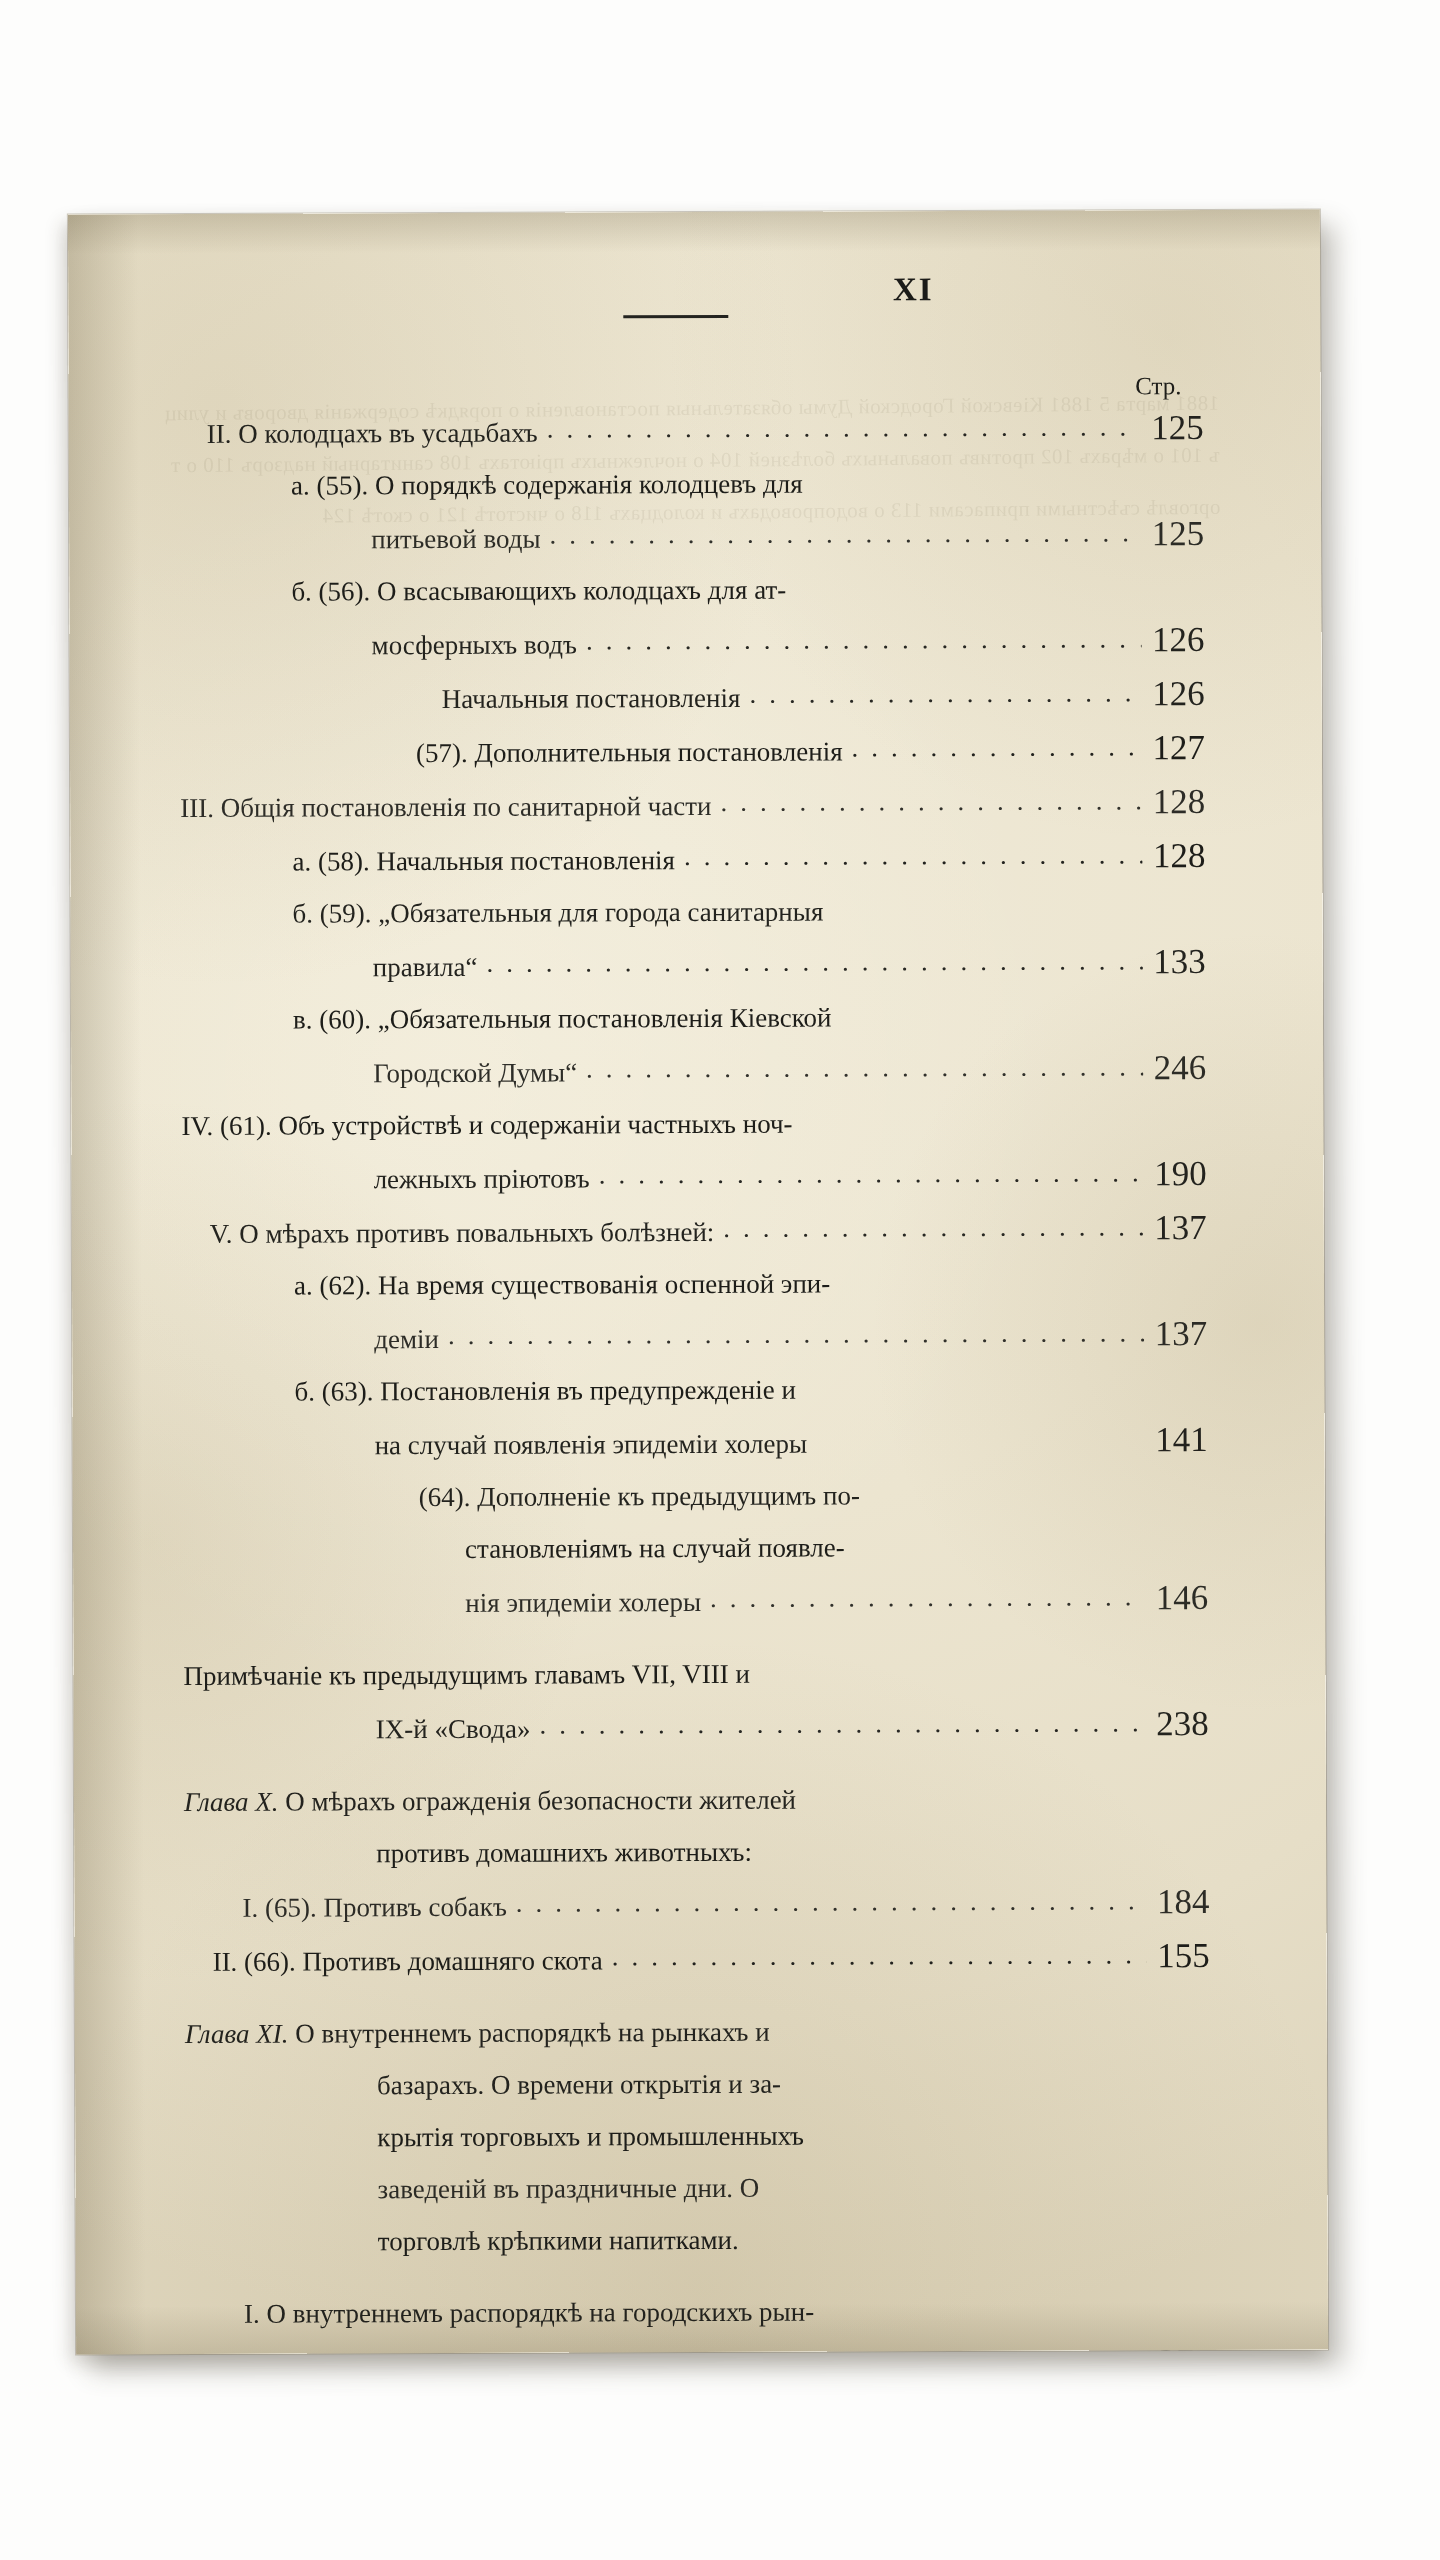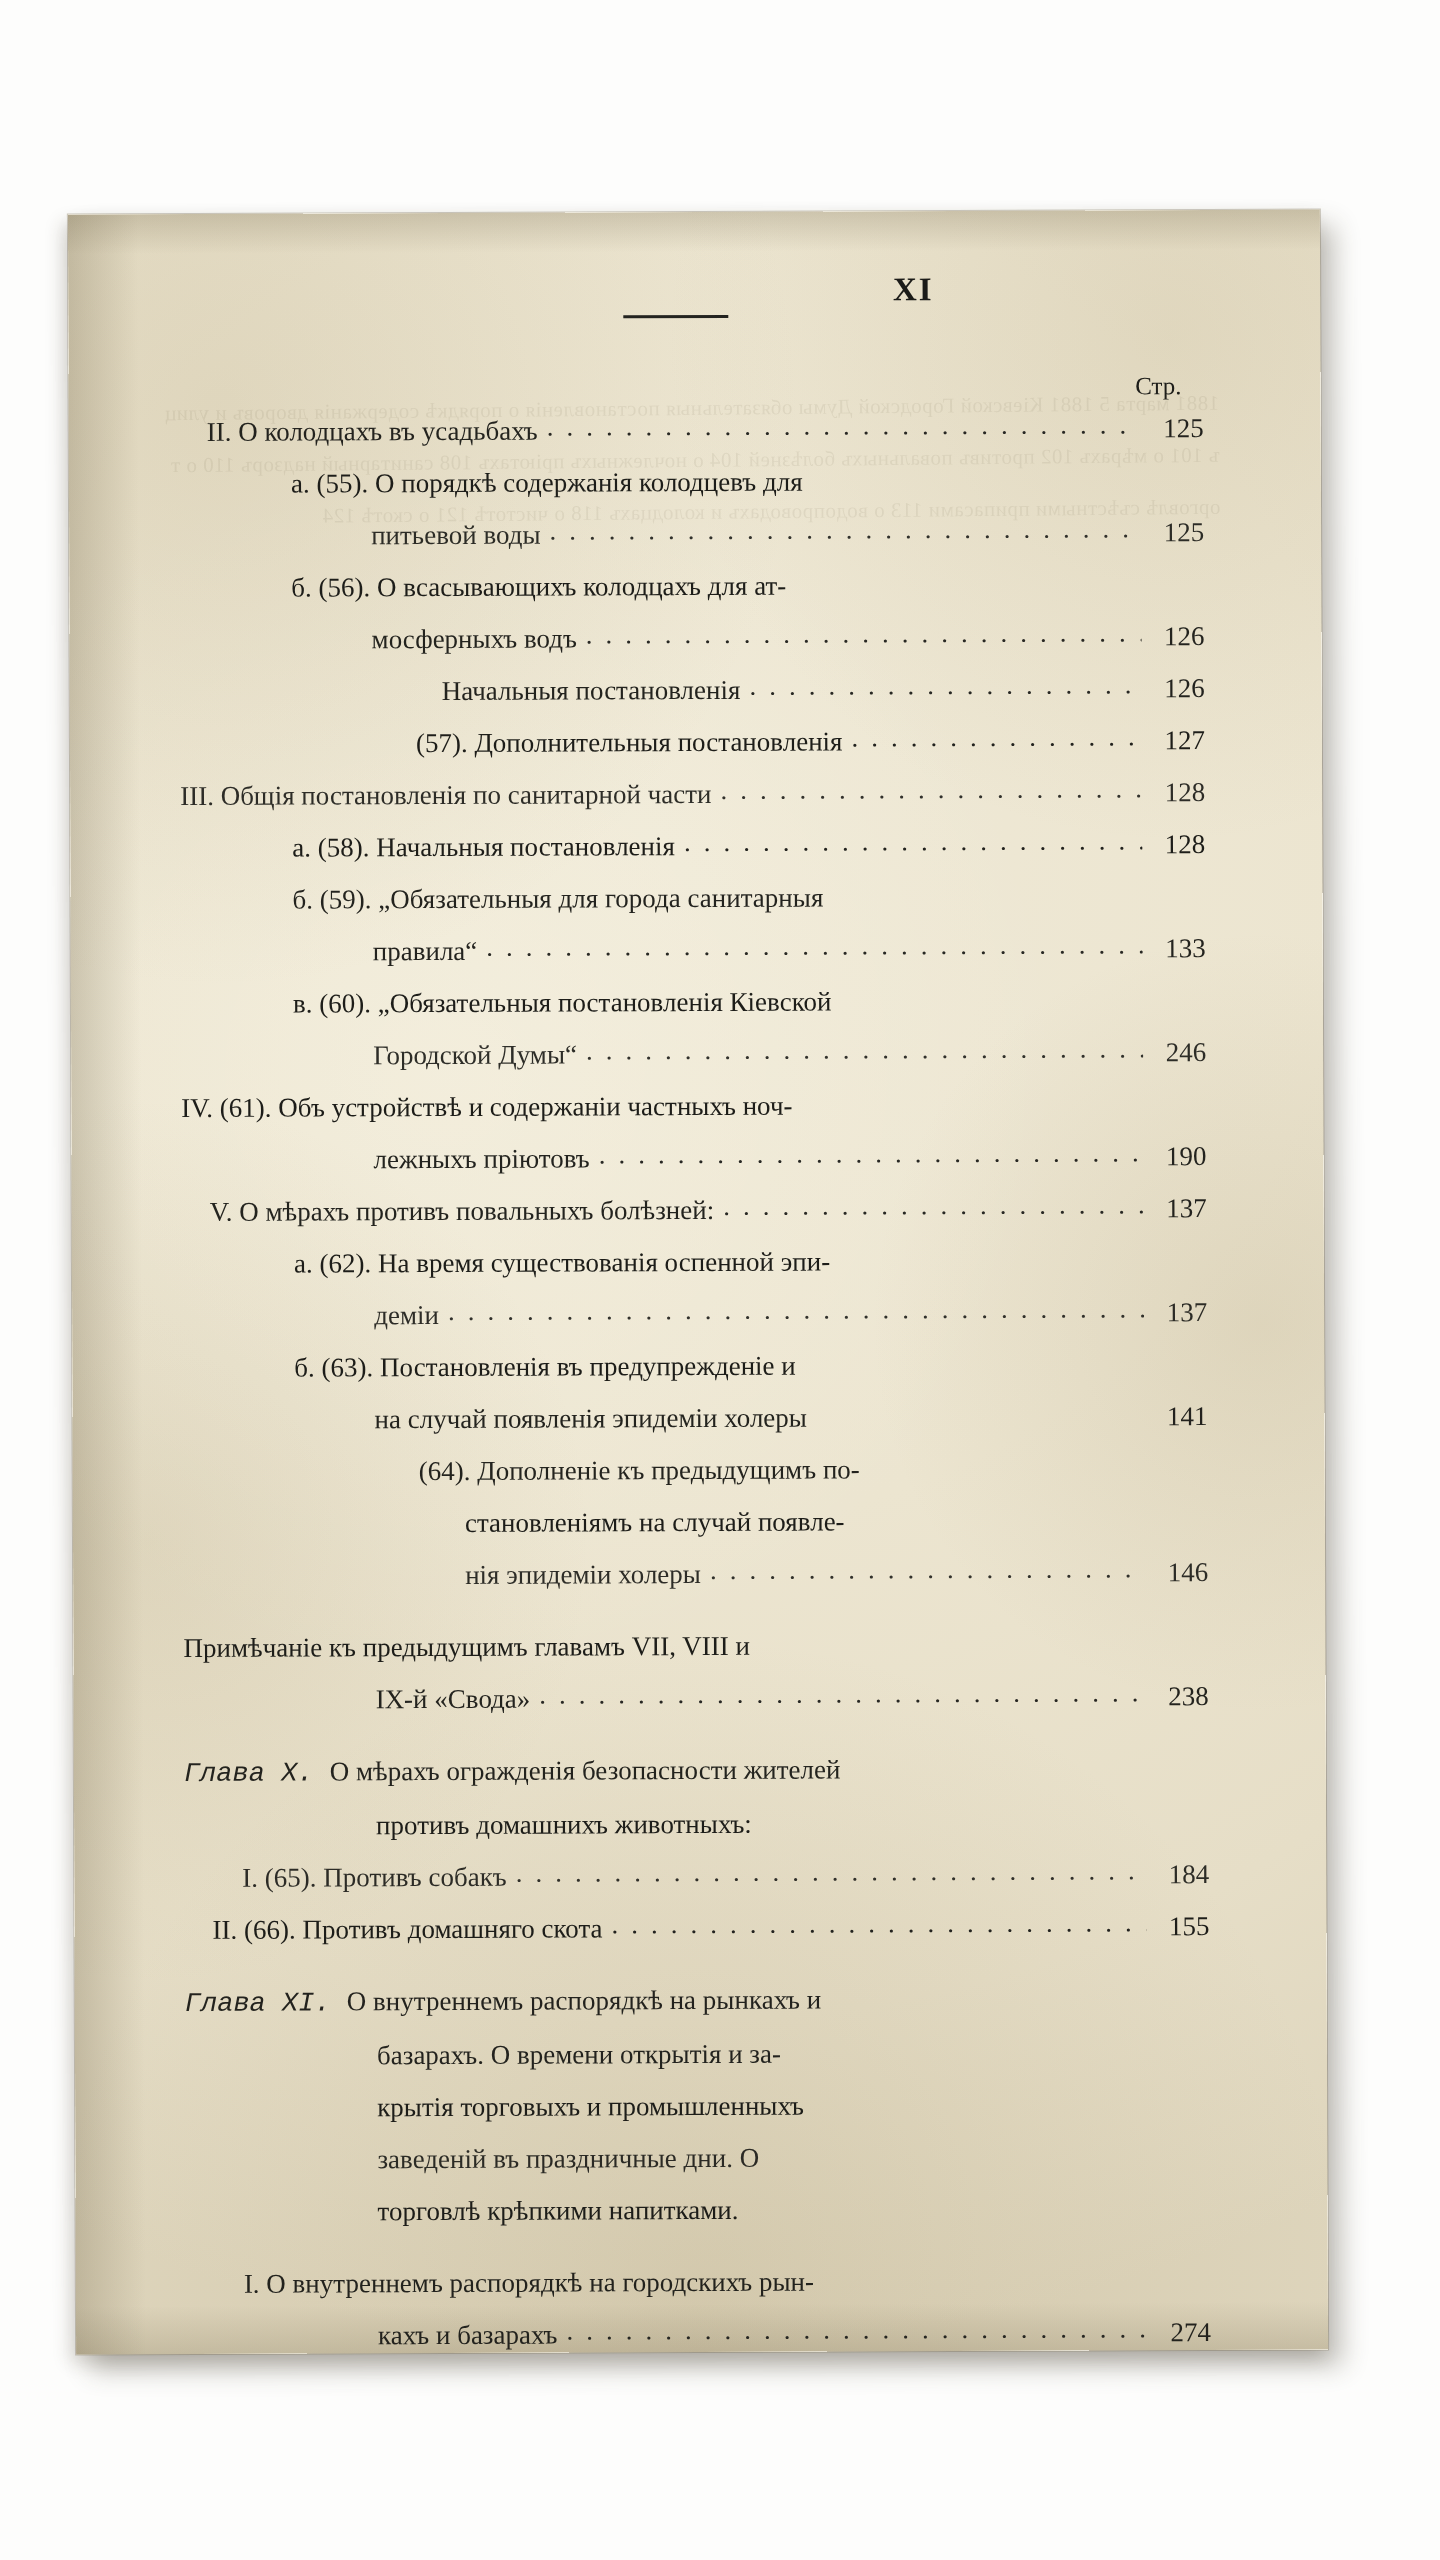--- a/index.html
+++ b/index.html
@@ -153,35 +153,35 @@
     position: relative;
     top: -4px;
     font-size: 27px;
     letter-spacing: 13px;
     color: #22221e;
   }
   .ln .pg {
     flex: 0 0 auto;
     min-width: 56px;
     text-align: right;
-    font-size: 27px;
+    font-size: 35px;
   }
   .ln.no-pg .pg { min-width: 0; }
 
   
   .i0  { padding-left: 0px;   }
   .i1  { padding-left: 28px;  }
   .i2  { padding-left: 58px;  }
   .i3  { padding-left: 112px; }
   .i5  { padding-left: 192px; }
   .i6  { padding-left: 236px; }
   .i7  { padding-left: 262px; }
   .i8  { padding-left: 282px; }
 
-  .ital { font-style: italic; font-family: Liberation Mono, monospace; }
+  .ital { font-style: italic; }
   .gap-top-lg { margin-top: 20px; }
 
   
   .ink-a { opacity: 0.97; }
   .ink-b { opacity: 0.92; }
   .ink-c { opacity: 1.00; }
 </style>
 </head>
 <body>
 

